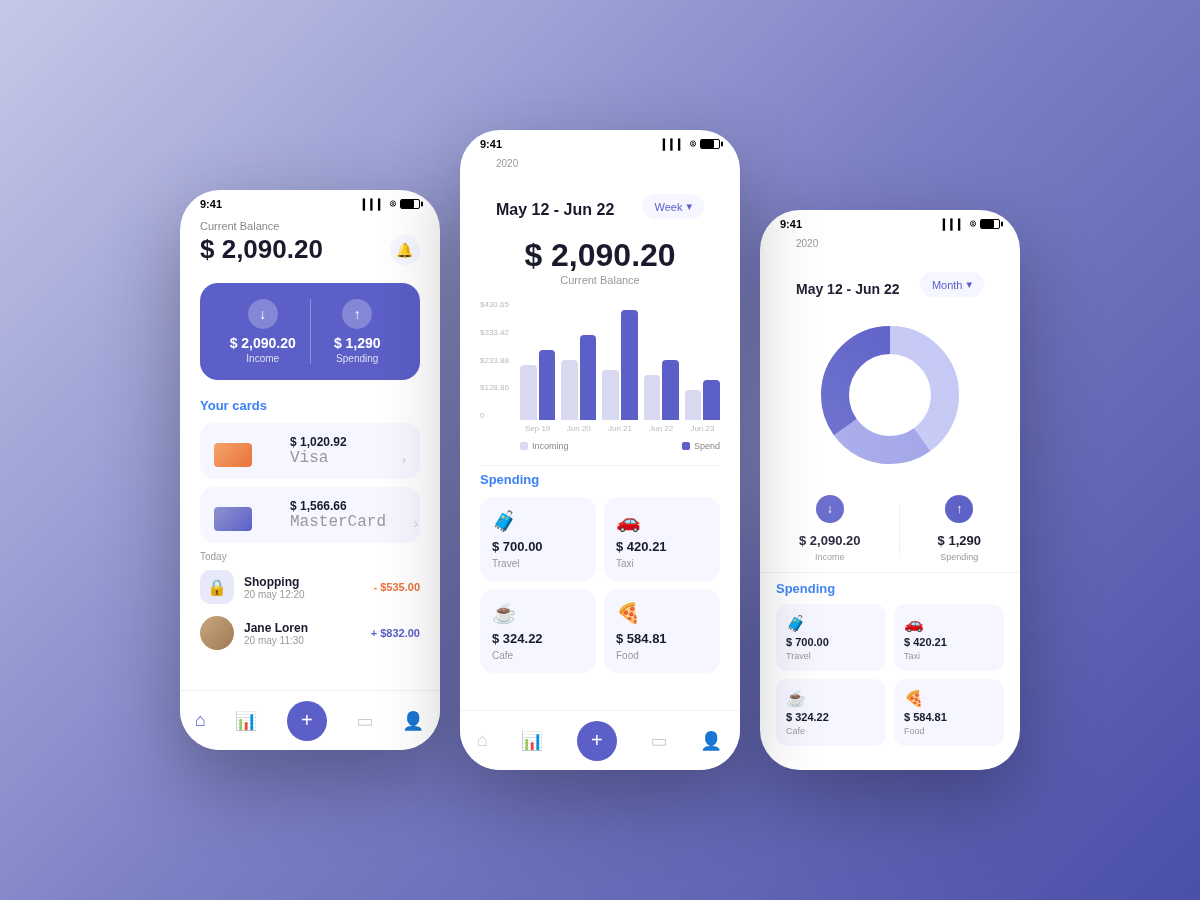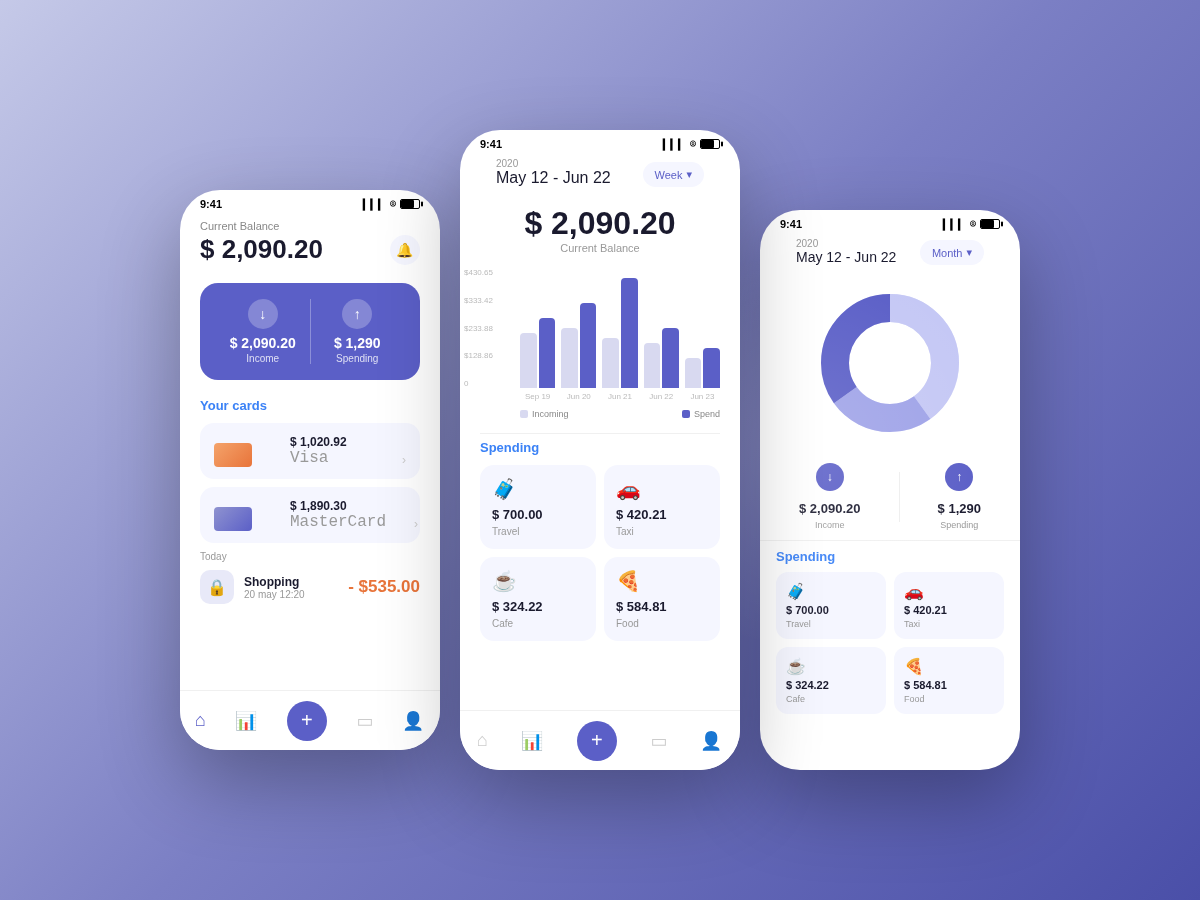--- a/index.html
+++ b/index.html
@@ -256,21 +256,21 @@
       font-size: 12px;
       font-weight: 600;
       color: #1a1a2e;
     }
     .trans-date {
       font-size: 10px;
       color: #999;
     }
 
     .trans-amount {
-      font-size: 17px;
+      font-size: 11px;
       font-weight: 600;
     }
     .trans-amount.negative { color: #e8743a; }
     .trans-amount.positive { color: #5b5fc7; }
 
     
     .bottom-nav {
       position: absolute;
       bottom: 0;
       left: 0;
@@ -314,22 +314,23 @@
       padding: 4px 36px 8px;
     }
 
     .year-label {
       font-size: 10px;
       color: #999;
     }
 
     .date-range {
       font-size: 16px;
-      font-weight: 400;
+      font-weight: 700;
       color: #1a1a2e;
+      margin-top: 32px;
     }
 
     .period-btn {
       background: #f5f6ff;
       border: none;
       border-radius: 20px;
       padding: 6px 12px;
       font-size: 11px;
       color: #5b5fc7;
       display: flex;
@@ -354,21 +355,21 @@
     }
 
     
     .chart-container {
       padding: 10px 20px 0;
       position: relative;
     }
 
     .chart-y-labels {
       position: absolute;
-      left: 4px;
+      left: 20px;
       top: 10px;
       display: flex;
       flex-direction: column;
       justify-content: space-between;
       height: 120px;
     }
 
     .y-label {
       font-size: 8px;
       color: #bbb;
@@ -600,37 +601,47 @@
         <div class="card-info">
           <div class="card-amount-text">$ 1,020.92</div>
           <div class="card-type">Visa</div>
         </div>
         <span class="chevron">›</span>
       </div>
 
       <div class="card-item">
         <div class="card-visual blue"></div>
         <div class="card-info">
-          <div class="card-amount-text">$ 1,890.30</div>
+          <div class="card-amount-text">$ 1,566.66</div>
           <div class="card-type">MasterCard</div>
         </div>
         <span class="chevron">›</span>
       </div>
 
       <div class="today-label">Today</div>
 
       <div class="transaction-item">
         <div class="trans-icon" style="background:#e8e9f8; color:#5b5fc7;">🔒</div>
         <div class="trans-info">
           <div class="trans-name">Shopping</div>
           <div class="trans-date">20 may 12:20</div>
         </div>
         <div class="trans-amount negative">- $535.00</div>
       </div>
 
+      <div class="transaction-item">
+        <div class="trans-icon" style="background:transparent; padding:0; overflow:hidden;">
+          <div class="avatar-img" style="width:34px;height:34px;border-radius:50%;"></div>
+        </div>
+        <div class="trans-info">
+          <div class="trans-name">Jane Loren</div>
+          <div class="trans-date">20 may 11:30</div>
+        </div>
+        <div class="trans-amount positive">+ $832.00</div>
+      </div>
     </div>
 
     <div class="bottom-nav">
       <div class="nav-icon active">⌂</div>
       <div class="nav-icon">📊</div>
       <div class="nav-plus">+</div>
       <div class="nav-icon">▭</div>
       <div class="nav-icon">👤</div>
     </div>
   </div>

